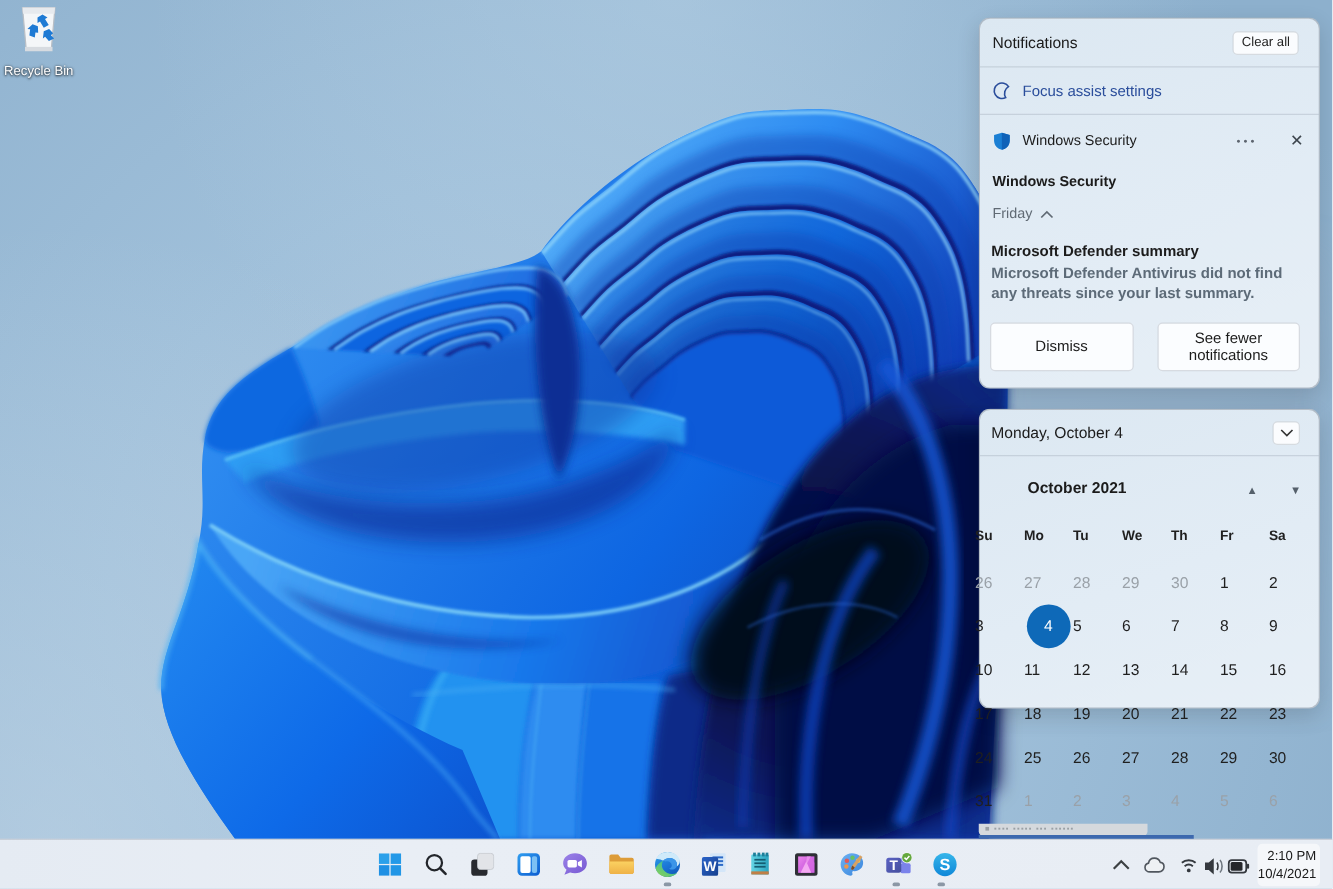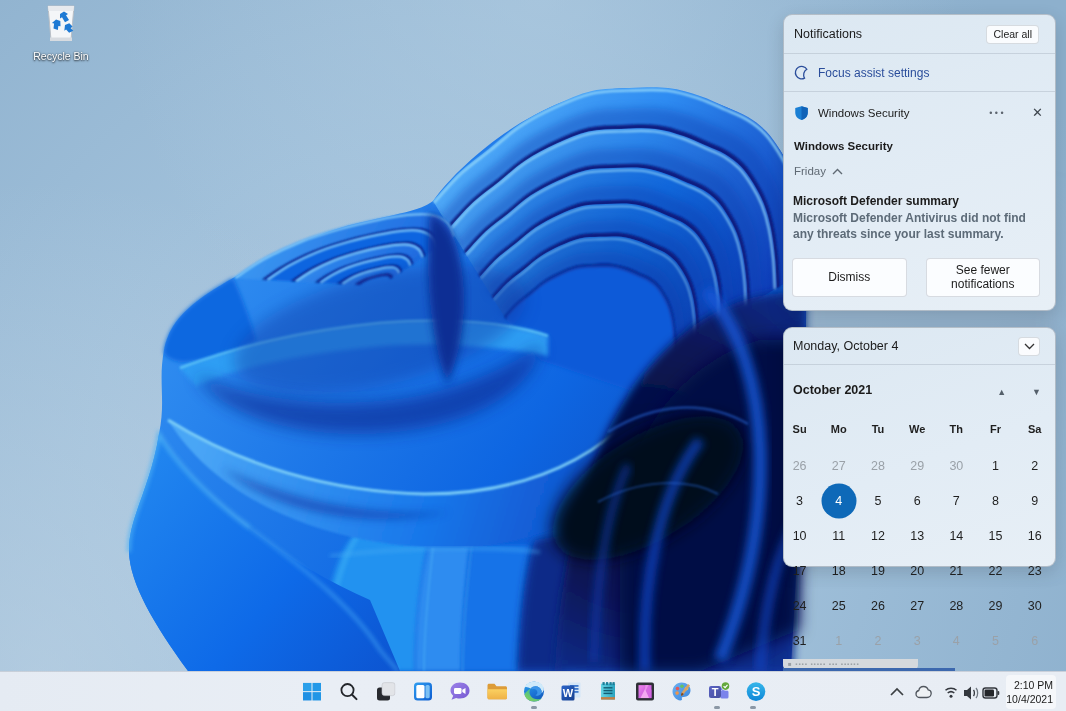--- a/index.html
+++ b/index.html
@@ -1,21 +1,21 @@
 <!DOCTYPE html>
 <html><head>
 <meta charset="utf-8">
 <style>
   html,body{margin:0;padding:0;}
   body{width:1066px;height:711px;overflow:hidden;position:relative;
        font-family:"Liberation Sans", sans-serif;
        -webkit-font-smoothing:antialiased;}
   #wall{position:absolute;left:0;top:0;}
   
-  #rbin{position:absolute;left:0px;top:4px;width:62px;text-align:center;padding-left:30px;}
+  #rbin{position:absolute;left:0px;top:4px;width:62px;text-align:center;}
   #rbin .lbl{margin-top:2px;font-size:10.5px;color:#fff;
     text-shadow:0 1px 2px rgba(0,0,0,.75), 0 0 2px rgba(0,0,0,.5);}
   
   #taskbar{position:absolute;left:0;bottom:0;width:1066px;height:40px;
     background:linear-gradient(90deg,#e5ebf3 0%,#e9eef5 30%,#e8edf4 100%);
     border-top:1px solid rgba(110,125,140,.25);box-sizing:border-box;}
   .tbi{position:absolute;top:0;width:30px;height:40px;}
   .tbi svg{position:absolute;left:50%;top:50%;transform:translate(-50%,-52%);}
   .dash{position:absolute;bottom:2px;left:50%;transform:translateX(-50%);
     width:6px;height:3px;border-radius:2px;background:#8b97a5;}
@@ -55,26 +55,26 @@
   .nbtns{position:absolute;left:8px;right:15px;bottom:13px;display:flex;gap:19px;}
   .nbtn{flex:1;height:37px;border-radius:4px;background:rgba(253,254,255,.92);
     border:1px solid rgba(170,178,188,.45);display:flex;align-items:center;
     justify-content:center;font-size:12px;line-height:13.5px;text-align:center;}
   
   #calhead{height:36px;display:flex;align-items:center;justify-content:space-between;
     padding:0 15px 0 9px;border-bottom:1px solid rgba(90,100,115,.18);}
   #calhead .t{font-size:12.5px;}
   #calchev{width:20px;height:17px;display:flex;align-items:center;justify-content:center;}
   #calmonth{display:flex;align-items:flex-end;justify-content:space-between;
-    padding:18px 14px 0 9px;}
+    padding:18px 14px 0 9px;margin-left:29px;}
   #calmonth .t{font-size:12.5px;font-weight:bold;}
   #calmonth .arr{color:#55606b;font-size:9px;}
   #calmonth .arr span{margin-left:26px;}
   table.cal{border-collapse:collapse;margin:13px 0 0 -4px;}
-  table.cal td,table.cal th{width:39.2px;height:35px;text-align:center;padding:0;
+  table.cal td,table.cal th{width:39.2px;height:35px;text-align:left;padding:0;
     font-size:12.5px;font-weight:normal;color:#1f1f1f;}
   table.cal th{font-size:11px;font-weight:bold;height:38px;vertical-align:middle;}
   table.cal td.gray{color:#9aa1a8;}
   table.cal td.sel{position:relative;}
   table.cal td.sel .c{color:#fff;}
   td.sel .c{position:absolute;left:50%;top:50%;transform:translate(-50%,-50%);
     width:35px;height:35px;border-radius:50%;background:#0e69b8;
     display:flex;align-items:center;justify-content:center;}
   
   #hidwin{position:absolute;left:783px;top:659px;width:135px;height:10px;

